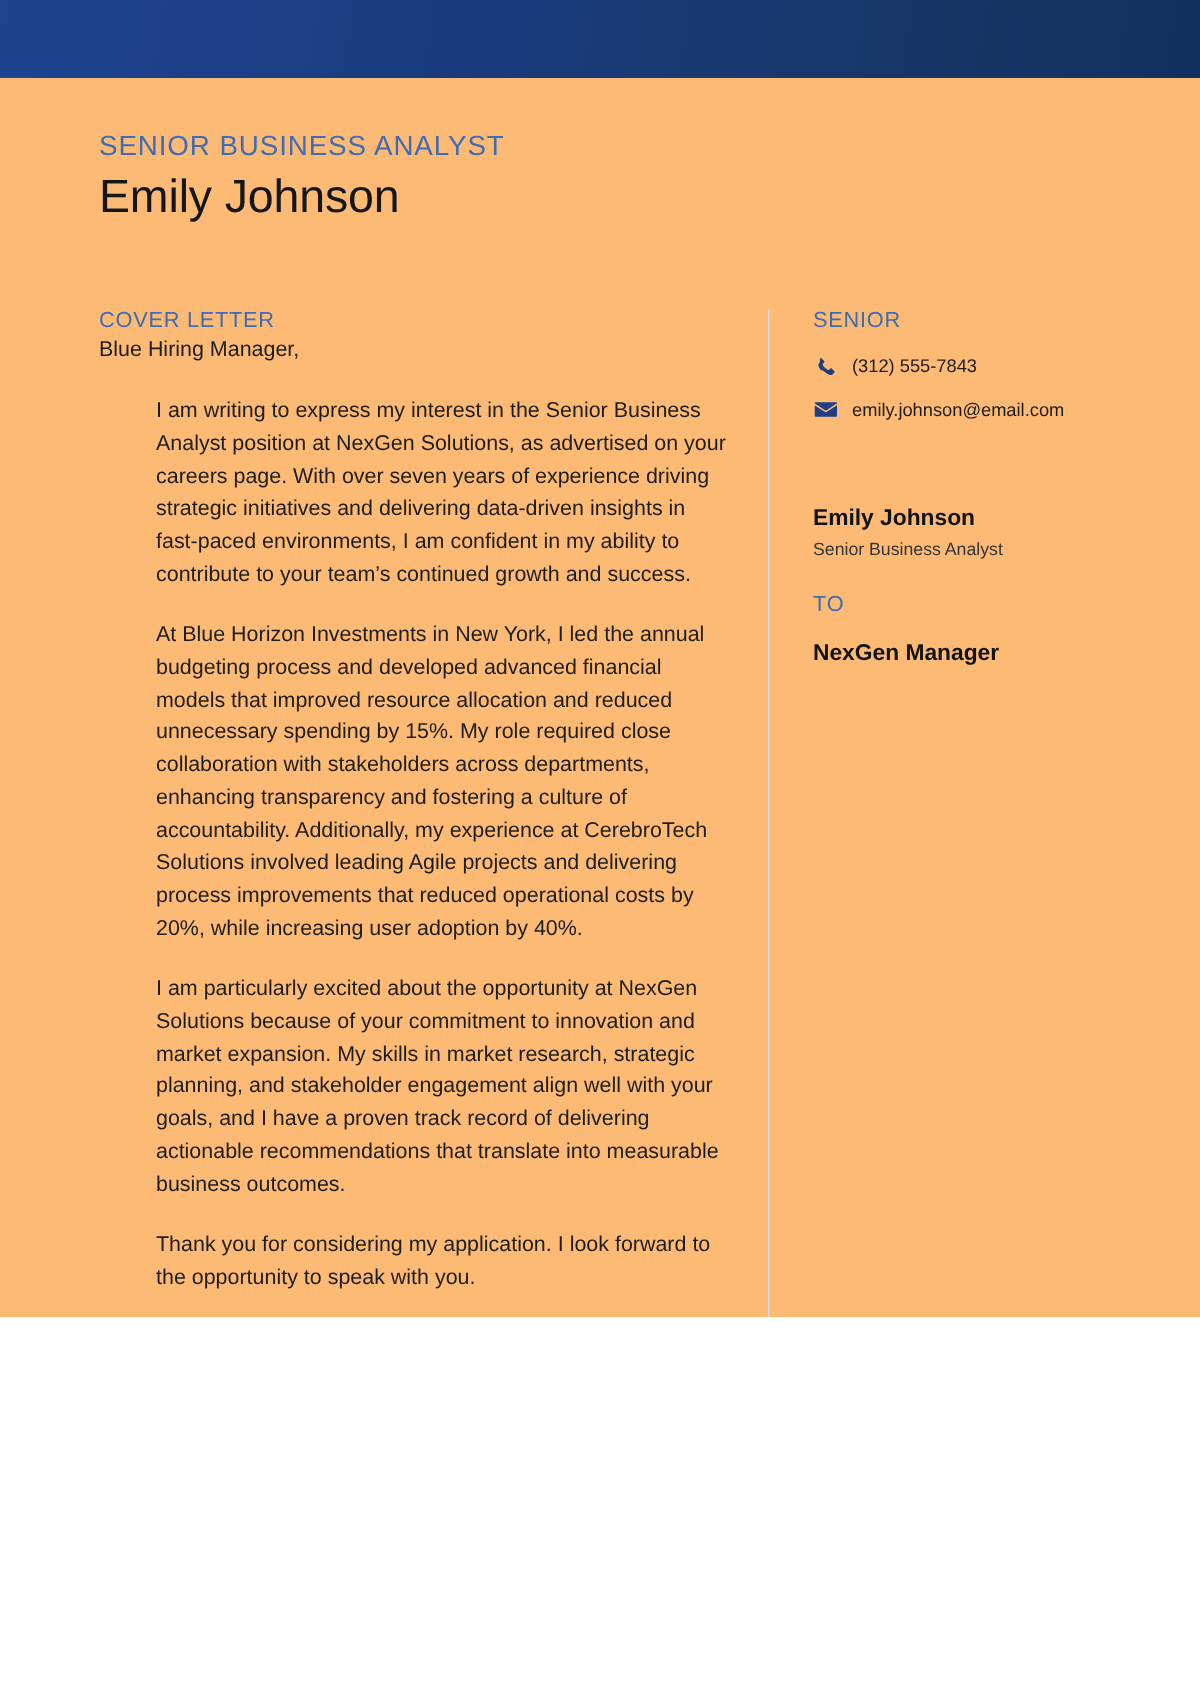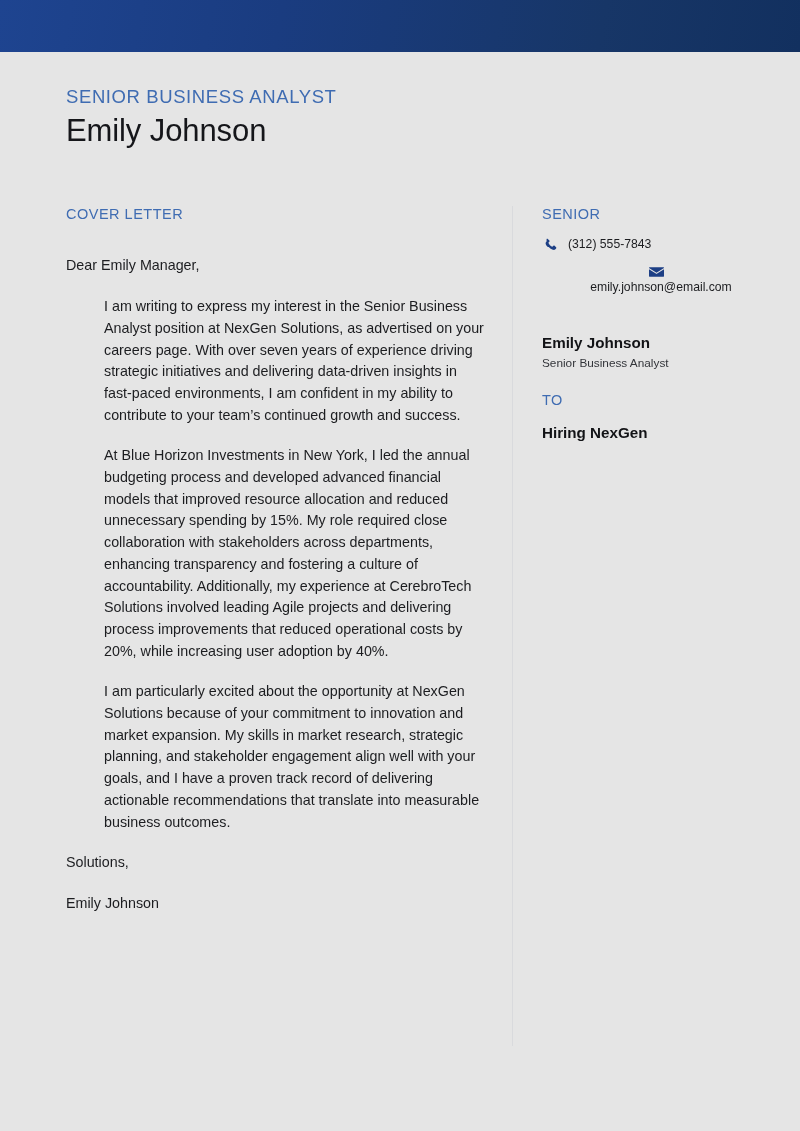--- a/index.html
+++ b/index.html
@@ -9,22 +9,22 @@
     padding: 0;
     background: #ffffff;
   }
   body {
     font-family: "Liberation Sans", "DejaVu Sans", sans-serif;
     -webkit-font-smoothing: antialiased;
   }
   .page {
     position: relative;
     width: 800px;
-    height: 1131px;
-    background: #e5e5e5;
+    height: 878px;
+    background: #fdba74;
     overflow: hidden;
   }
 
   
   .header-band {
     position: absolute;
     top: 0;
     left: 0;
     width: 800px;
     height: 52px;
@@ -86,21 +86,21 @@
 
   
   .section-heading {
     font-size: 14.5px;
     letter-spacing: 0.5px;
     color: #3f6cb2;
     font-weight: 400;
     line-height: 1.2;
     margin: 0;
   }
-  .col-left .section-heading { margin-bottom: 32px; }
+  .col-left .section-heading { margin-bottom: 0; }
 
   
   .letter-salutation,
   .letter-para,
   .letter-closing,
   .letter-signature {
     font-size: 14.3px;
     line-height: 21.7px;
     color: #1c1d20;
     margin: 0 0 19px 0;
@@ -118,21 +118,21 @@
   .contact-list {
     margin: 13px 0 0 0;
     padding: 0;
     list-style: none;
   }
   .contact-item {
     display: flex;
     align-items: center;
     margin-bottom: 12px;
   }
-  .contact-item:last-child { margin-bottom: 0; flex-direction: column; }
+  .contact-item:last-child { margin-bottom: 17px; }
   .contact-icon {
     width: 17px;
     min-width: 17px;
     height: 14px;
     margin-right: 9px;
     display: inline-flex;
     align-items: center;
     justify-content: center;
     color: #1d3f85;
   }
@@ -169,24 +169,25 @@
     <h1 class="person-name">Emily Johnson</h1>
   </div>
 
   <div class="content">
 
     <div class="divider"></div>
 
     <div class="col-left">
       <div class="section-heading">COVER LETTER</div>
 
-      <p class="letter-salutation">Dear Emily Manager,</p>
+      <p class="letter-salutation">Blue Hiring Manager,</p>
       <p class="letter-para">I am writing to express my interest in the Senior Business Analyst position at NexGen Solutions, as advertised on your careers page. With over seven years of experience driving strategic initiatives and delivering data-driven insights in fast-paced environments, I am confident in my ability to contribute to your team’s continued growth and success.</p>
       <p class="letter-para">At Blue Horizon Investments in New York, I led the annual budgeting process and developed advanced financial models that improved resource allocation and reduced unnecessary spending by 15%. My role required close collaboration with stakeholders across departments, enhancing transparency and fostering a culture of accountability. Additionally, my experience at CerebroTech Solutions involved leading Agile projects and delivering process improvements that reduced operational costs by 20%, while increasing user adoption by 40%.</p>
       <p class="letter-para">I am particularly excited about the opportunity at NexGen Solutions because of your commitment to innovation and market expansion. My skills in market research, strategic planning, and stakeholder engagement align well with your goals, and I have a proven track record of delivering actionable recommendations that translate into measurable business outcomes.</p>
+      <p class="letter-para">Thank you for considering my application. I look forward to the opportunity to speak with you.</p>
       <p class="letter-closing">Solutions,</p>
       <p class="letter-signature">Emily Johnson</p>
     </div>
 
     <div class="col-right">
 
       <div class="side-section details">
         <div class="section-heading">SENIOR</div>
         <ul class="contact-list">
           <li class="contact-item">
@@ -209,18 +210,18 @@
         </ul>
       </div>
 
       <div class="side-section from">
         <div class="side-name">Emily Johnson</div>
         <div class="side-sub">Senior Business Analyst</div>
       </div>
 
       <div class="side-section to">
         <div class="section-heading">TO</div>
-        <div class="side-name">Hiring NexGen</div>
+        <div class="side-name">NexGen Manager</div>
       </div>
 
     </div>
   </div>
 </div>
 
 </body></html>

